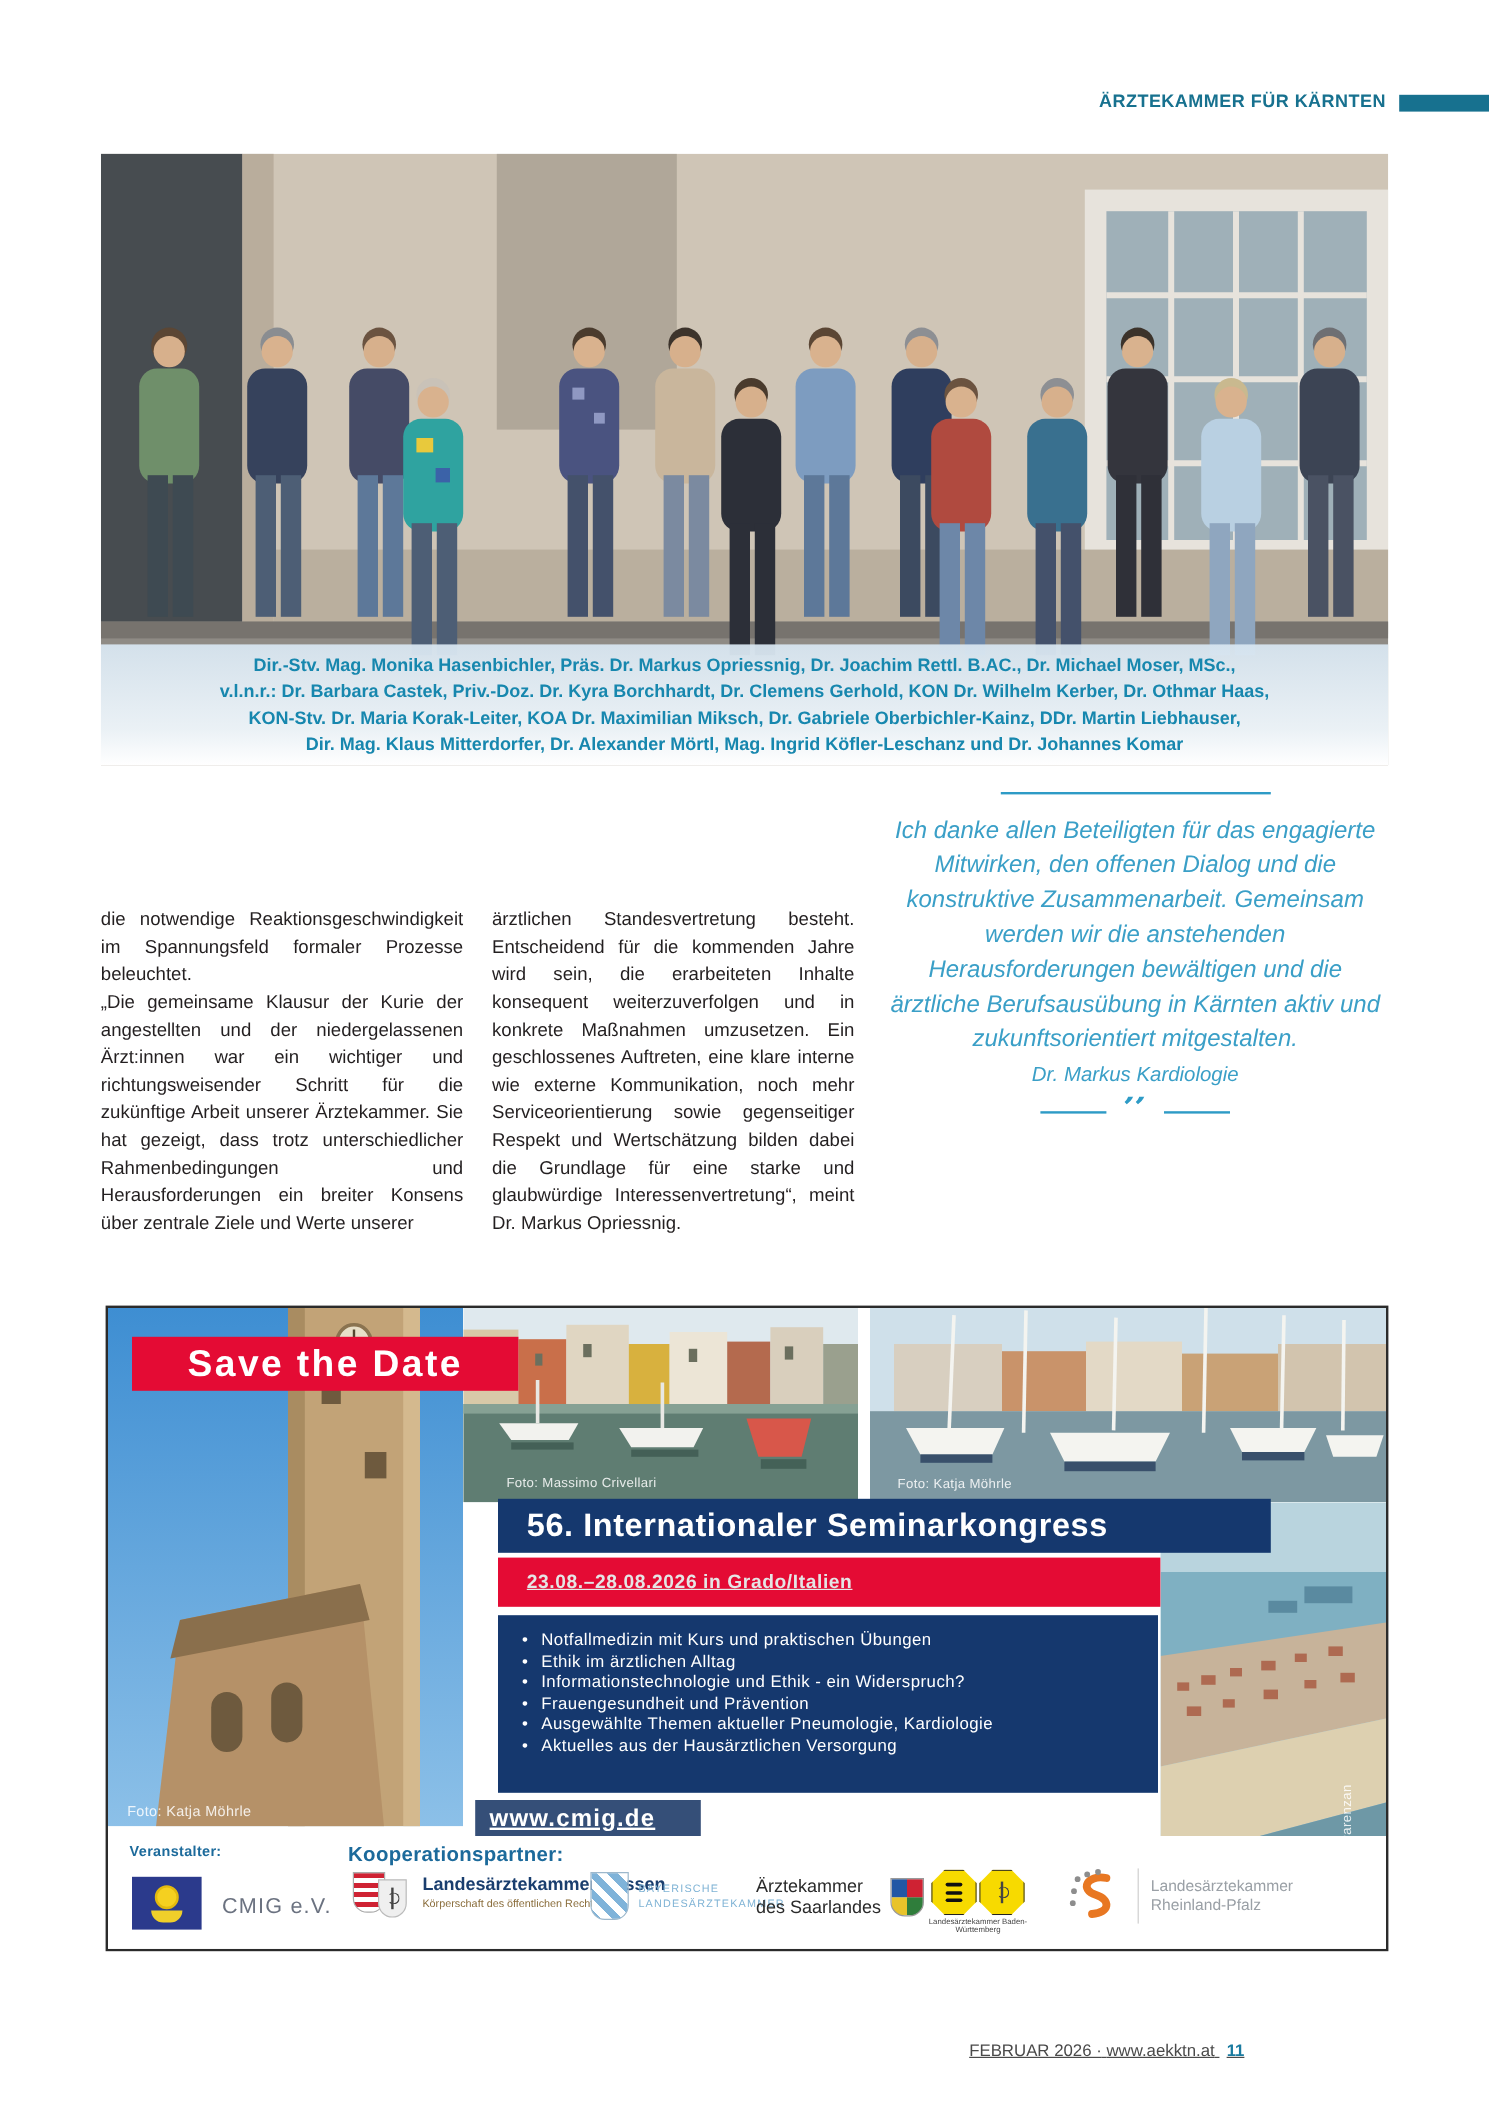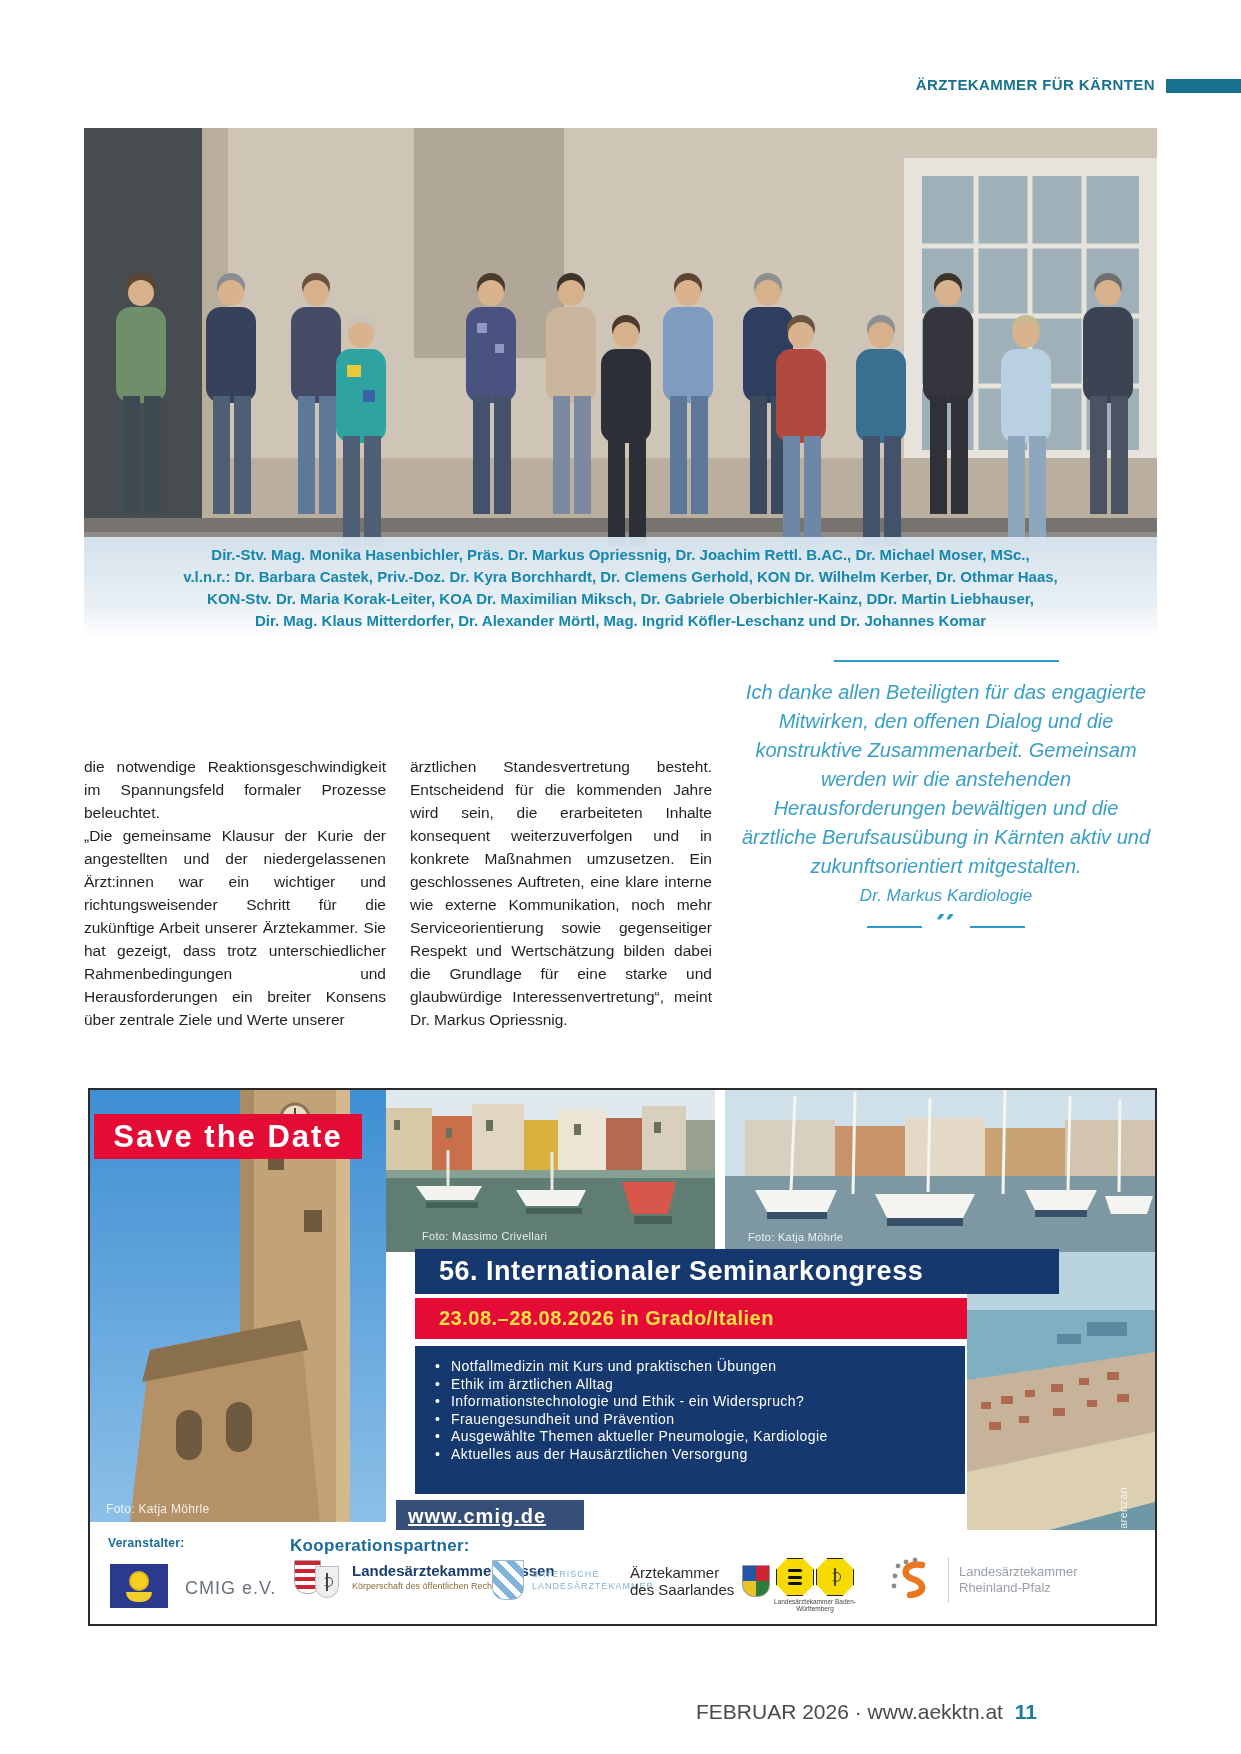--- a/index.html
+++ b/index.html
@@ -34,29 +34,29 @@
   .q-mark{font-family:"DejaVu Serif",serif;font-size:48px;line-height:26px;height:26px;overflow:hidden;}
   
   .ad{position:absolute;left:88px;top:1088px;width:1069px;height:538px;
     border:2px solid #2b2b2b;box-sizing:border-box;background:#ffffff;}
   .ad .ph{position:absolute;overflow:hidden;}
   .ph svg{display:block;width:100%;height:100%;}
   .ph-tower{left:0;top:0;width:296px;height:432px;}
   .ph-harbor{left:296px;top:0;width:329px;height:162px;}
   .ph-marina{left:635px;top:0;width:430px;height:162px;}
   .ph-aerial{left:877px;top:162px;width:188px;height:365px;}
-  .save-banner{position:absolute;left:4px;top:24px;width:268px;height:45px;background:#e40b34;
+  .save-banner{position:absolute;left:20px;top:24px;width:322px;height:45px;background:#e40b34;
     display:flex;align-items:center;justify-content:center;}
   .save-banner span{color:#fff;font-weight:bold;font-size:31px;letter-spacing:2px;}
   .congress-banner{position:absolute;left:325px;top:159px;width:644px;height:45px;background:#15386e;
     display:flex;align-items:center;padding-left:24px;box-sizing:border-box;}
   .congress-banner span{color:#fff;font-weight:bold;font-size:27px;letter-spacing:.5px;}
   .date-banner{position:absolute;left:325px;top:208px;width:552px;height:41px;background:#e40b34;
     display:flex;align-items:center;padding-left:24px;box-sizing:border-box;}
-  .date-banner span{color:#fde047;font-weight:bold;font-size:20px;letter-spacing:.5px;}
+  .date-banner span{color:#e5e5e5;font-weight:bold;font-size:16px;letter-spacing:.5px;text-decoration:underline;}
   .topics-box{position:absolute;left:325px;top:256px;width:550px;height:148px;background:#15386e;
     box-sizing:border-box;padding:12px 18px;}
   .topics-box ul{margin:0;padding:0;list-style:none;}
   .topics-box li{color:#fff;font-size:14px;line-height:17.6px;letter-spacing:.4px;padding-left:18px;position:relative;}
   .topics-box li::before{content:"•";position:absolute;left:2px;}
   .cmig-link{position:absolute;left:306px;top:410px;width:188px;height:32px;background:rgba(18,48,96,.85);
     display:flex;align-items:center;padding-left:12px;box-sizing:border-box;}
   .cmig-link span{color:#fff;font-weight:bold;font-size:20px;letter-spacing:1px;text-decoration:underline;}
   .credit{position:absolute;color:rgba(255,255,255,.85);font-size:11px;letter-spacing:.3px;}
   .credit-harbor{left:332px;top:140px;}
@@ -98,21 +98,21 @@
   .oct{width:36px;height:36px;background:#f7da00;display:flex;align-items:center;justify-content:center;
     clip-path:polygon(30% 0,70% 0,100% 30%,100% 70%,70% 100%,30% 100%,0 70%,0 30%);border:1px solid #222;}
   .oct-lions{width:14px;height:16px;display:flex;flex-direction:column;justify-content:space-between;}
   .oct-lions i{display:block;height:3px;background:#111;border-radius:2px;}
   .bw-name{font-size:6.5px;color:#444;line-height:7px;margin-top:2px;}
   .rlp{position:absolute;left:800px;top:26px;display:flex;align-items:center;gap:10px;}
   .rlp-icon{position:relative;width:48px;height:48px;}
   .rlp-divider{width:1px;height:46px;background:#cfcfcf;}
   .rlp-text{font-size:13px;color:#9aa0a6;line-height:16px;}
   
-  .footer{position:absolute;top:1700px;right:204px;font-size:21px;color:#4a4a4a;}
+  .footer{position:absolute;top:1700px;right:204px;font-size:14px;color:#4a4a4a;text-decoration:underline;}
   .footer .site{color:#4a4a4a;text-decoration:none;}
   .footer .pg{color:#1a7ba0;font-weight:bold;margin-left:6px;}
 </style>
 </head>
 <body>
 
 <div class="page">
 
   <div class="kicker">ÄRZTEKAMMER FÜR KÄRNTEN</div>
   <div class="kicker-bar"></div>

